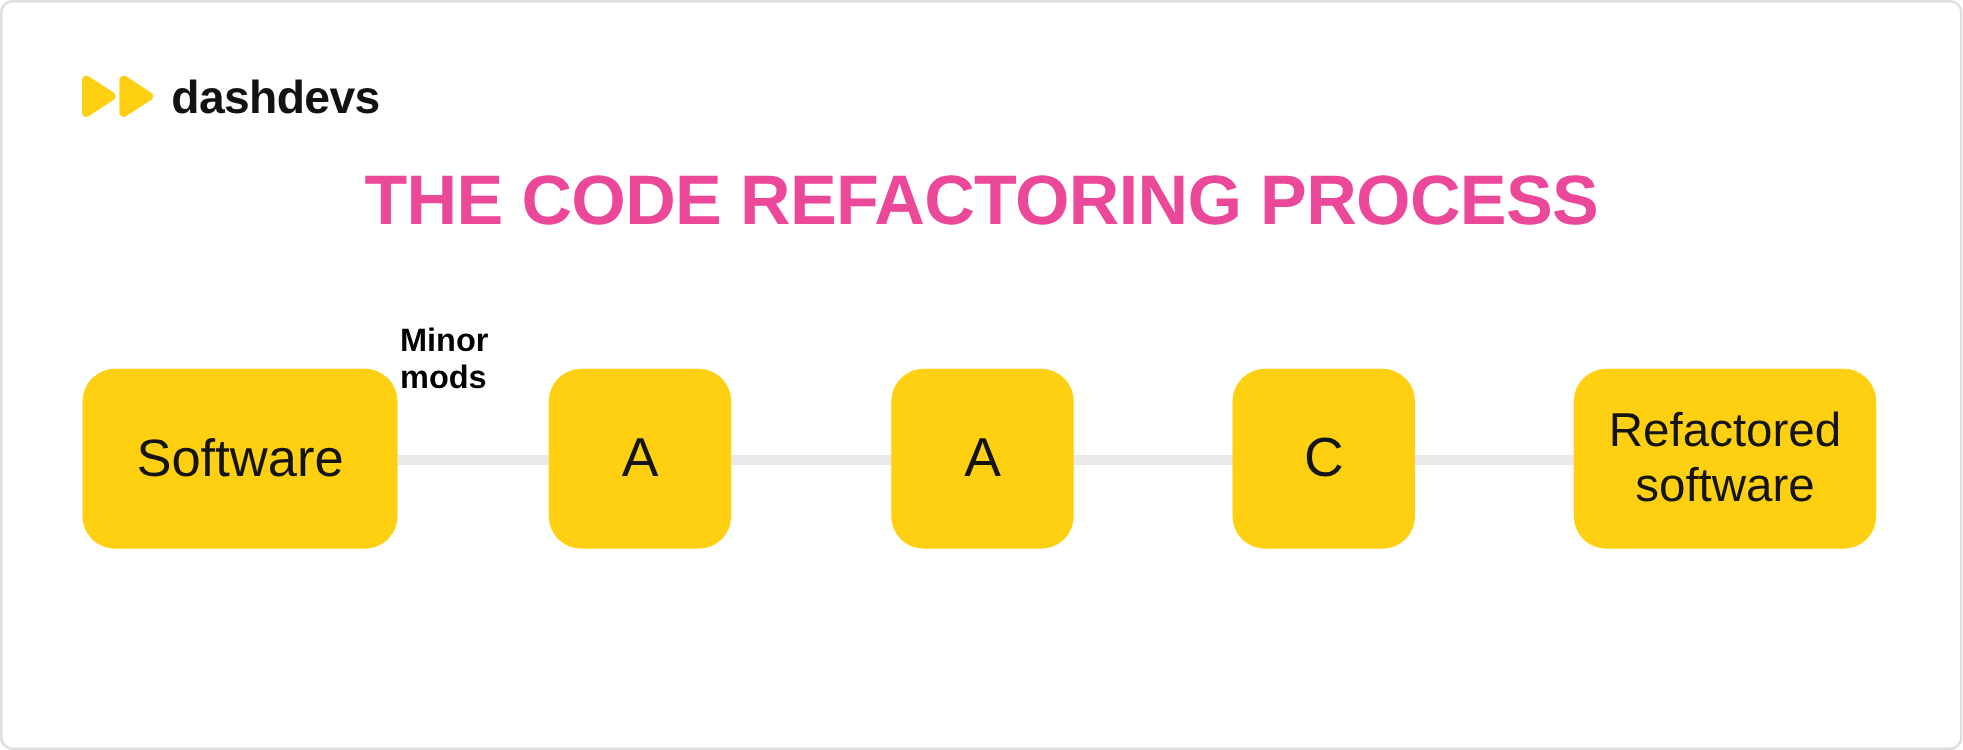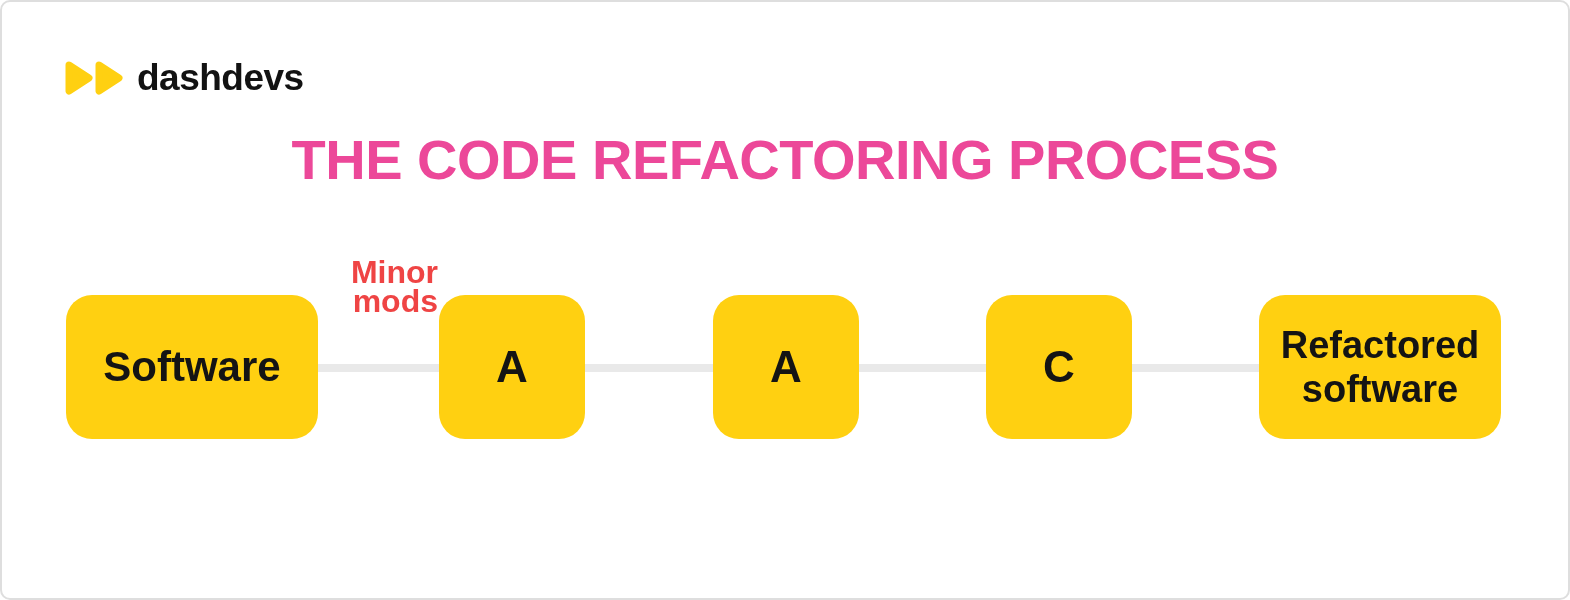--- a/index.html
+++ b/index.html
@@ -17,21 +17,21 @@
     border: 2px solid #dedede;
     border-radius: 10px;
     overflow: hidden;
   }
   
   .logo {
     position: absolute;
     left: 63px;
     top: 58px;
     display: flex;
-    align-items: center;
+    align-items: flex-start;
     gap: 12px;
   }
   .logo-icon { display: block; }
   .logo-text {
     font-size: 37px;
     font-weight: bold;
     color: #121212;
     letter-spacing: -0.5px;
     line-height: 36px;
   }
@@ -61,39 +61,39 @@
   .node {
     position: absolute;
     top: 293px;
     height: 144px;
     background: #ffd011;
     border-radius: 26px;
     display: flex;
     align-items: center;
     justify-content: center;
     text-align: center;
-    font-weight: bold;
+    font-weight: normal;
     color: #141414;
     z-index: 1;
   }
   .node-software   { left: 64px;   width: 252px; font-size: 42px; }
   .node-a1         { left: 437px;  width: 146px; font-size: 44px; }
   .node-a2         { left: 711px;  width: 146px; font-size: 44px; }
   .node-c          { left: 984px;  width: 146px; font-size: 44px; }
   .node-refactored { left: 1257px; width: 242px; font-size: 38px; line-height: 44px; padding: 0 13px; box-sizing: border-box; }
   .connector-label {
     position: absolute;
     left: 318px;
     top: 256px;
     width: 118px;
-    text-align: right;
-    font-size: 32px;
+    text-align: left;
+    font-size: 26px;
     line-height: 29px;
     font-weight: bold;
-    color: #ef4444;
+    color: #000000;
     z-index: 2;
   }
 </style>
 </head>
 <body>
 
 <div class="canvas">
 
   <div class="logo">
     <svg class="logo-icon" width="60" height="34" viewBox="0 0 60 34" aria-hidden="true">

